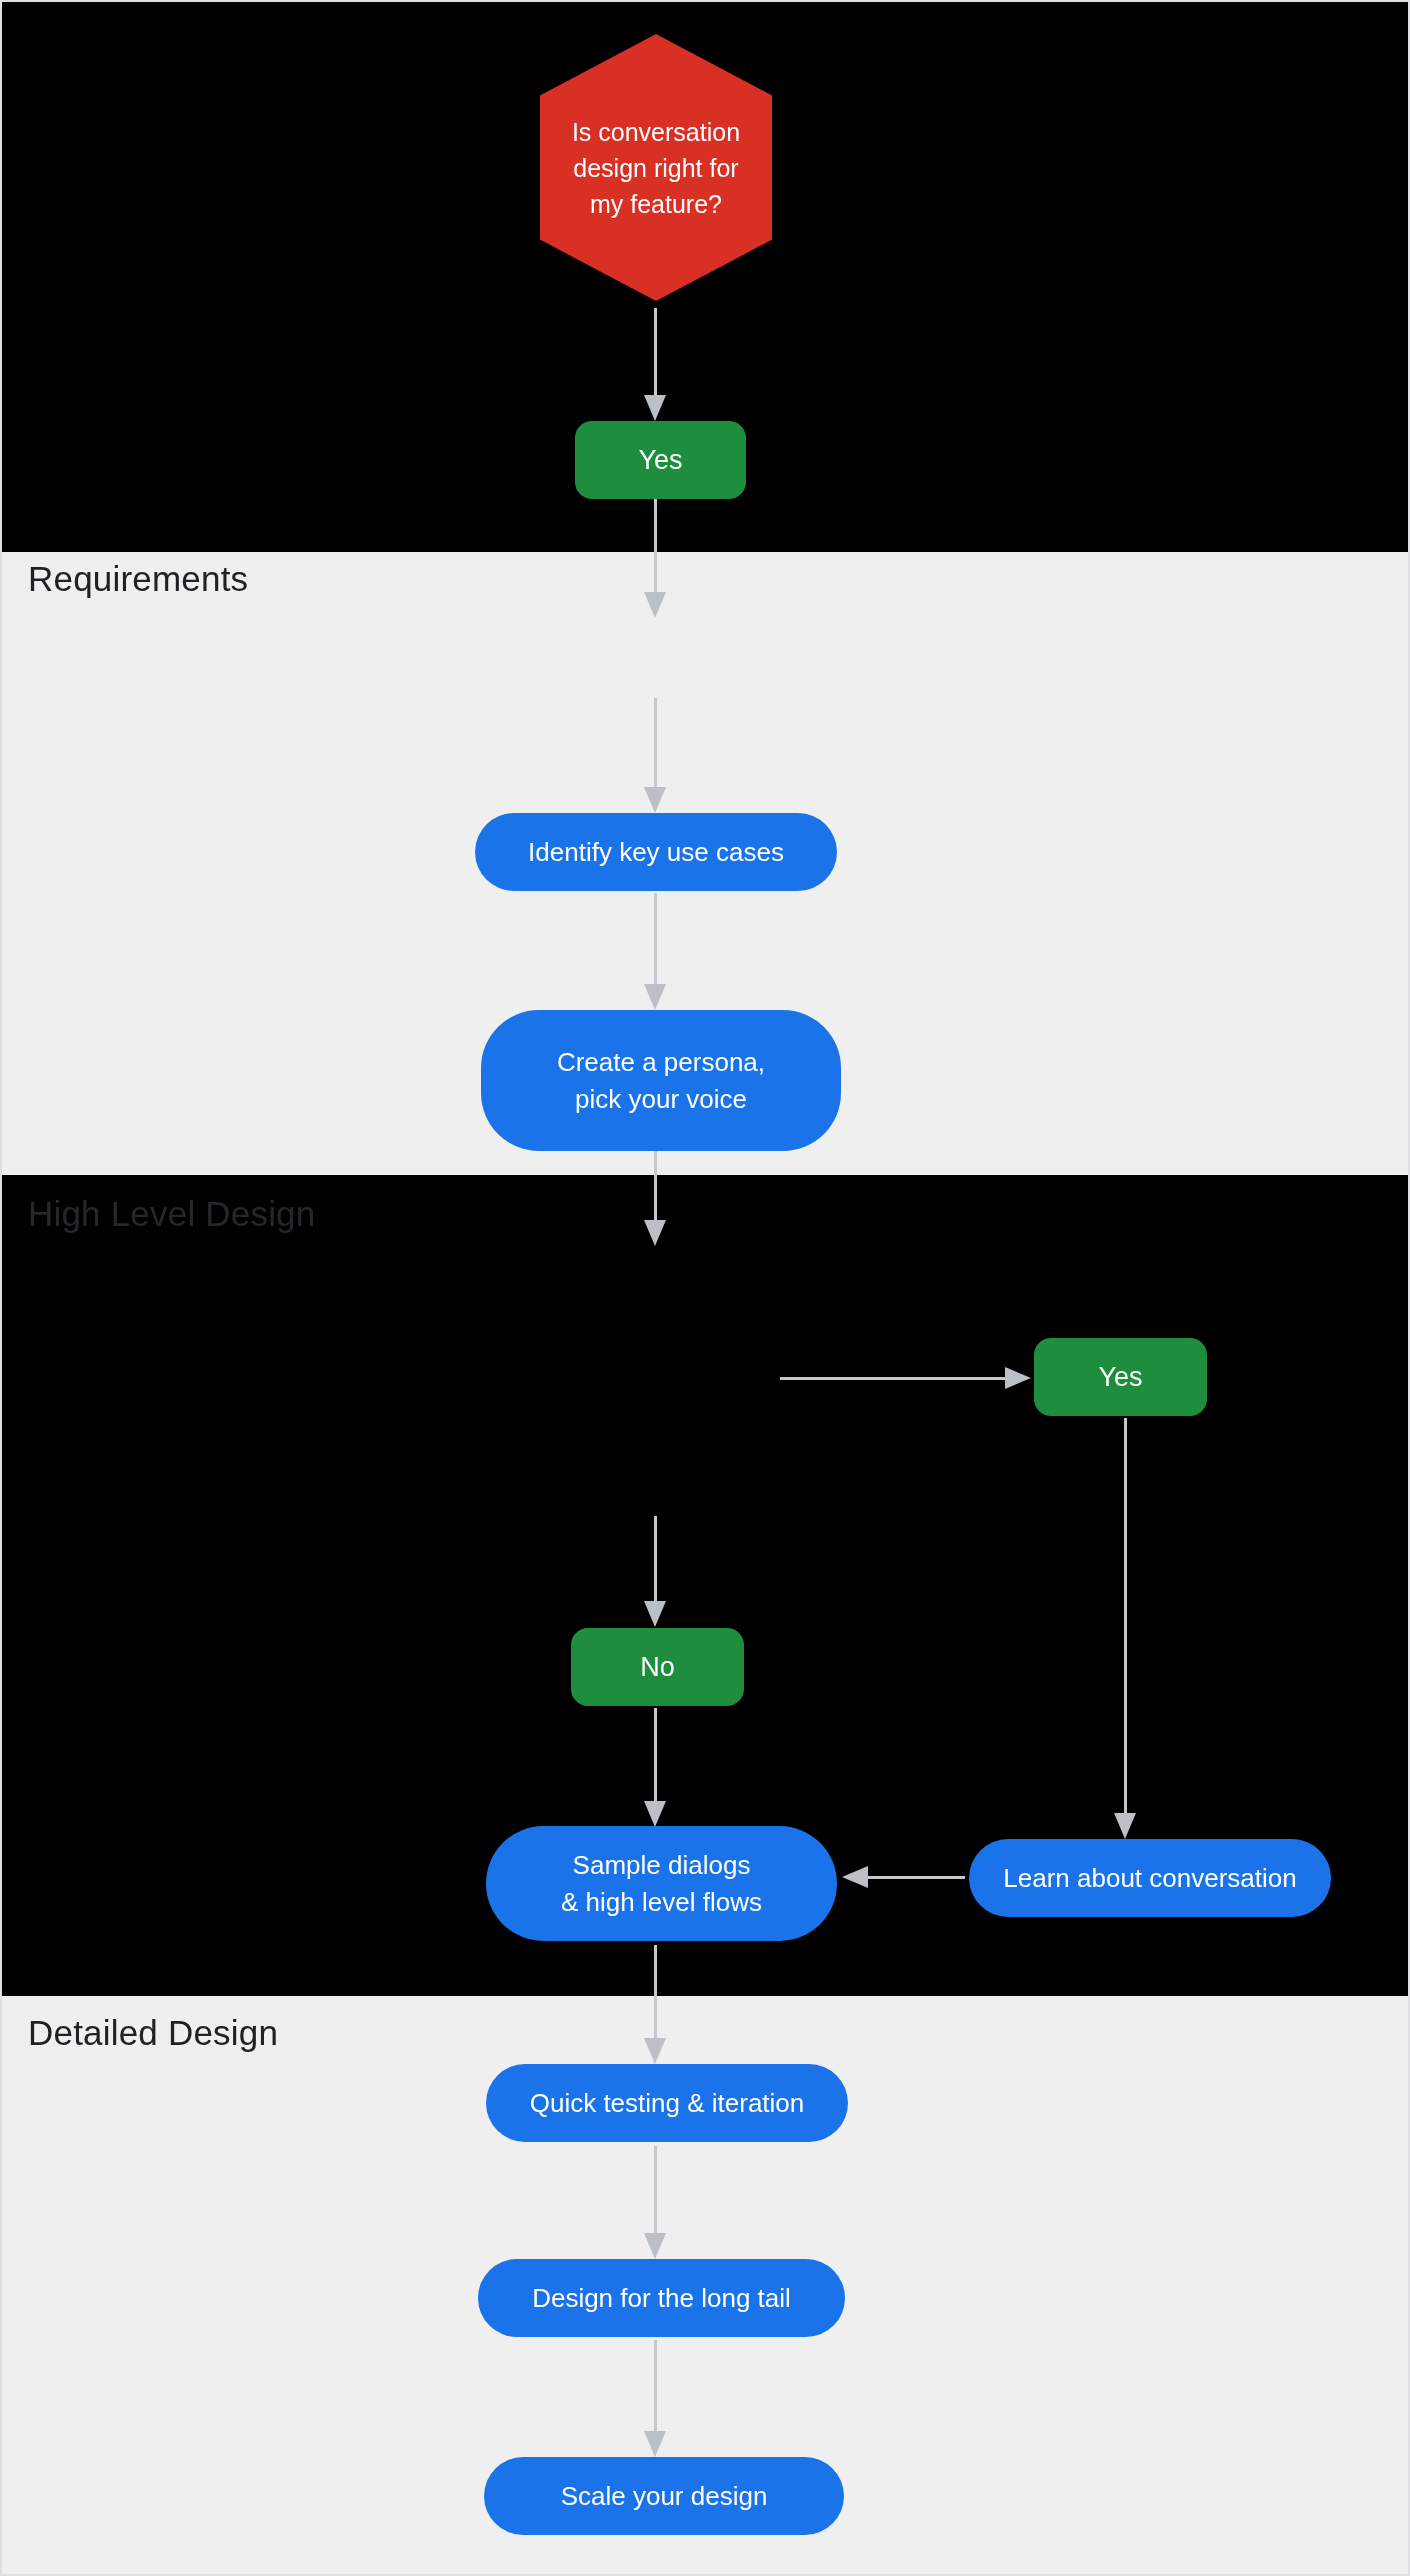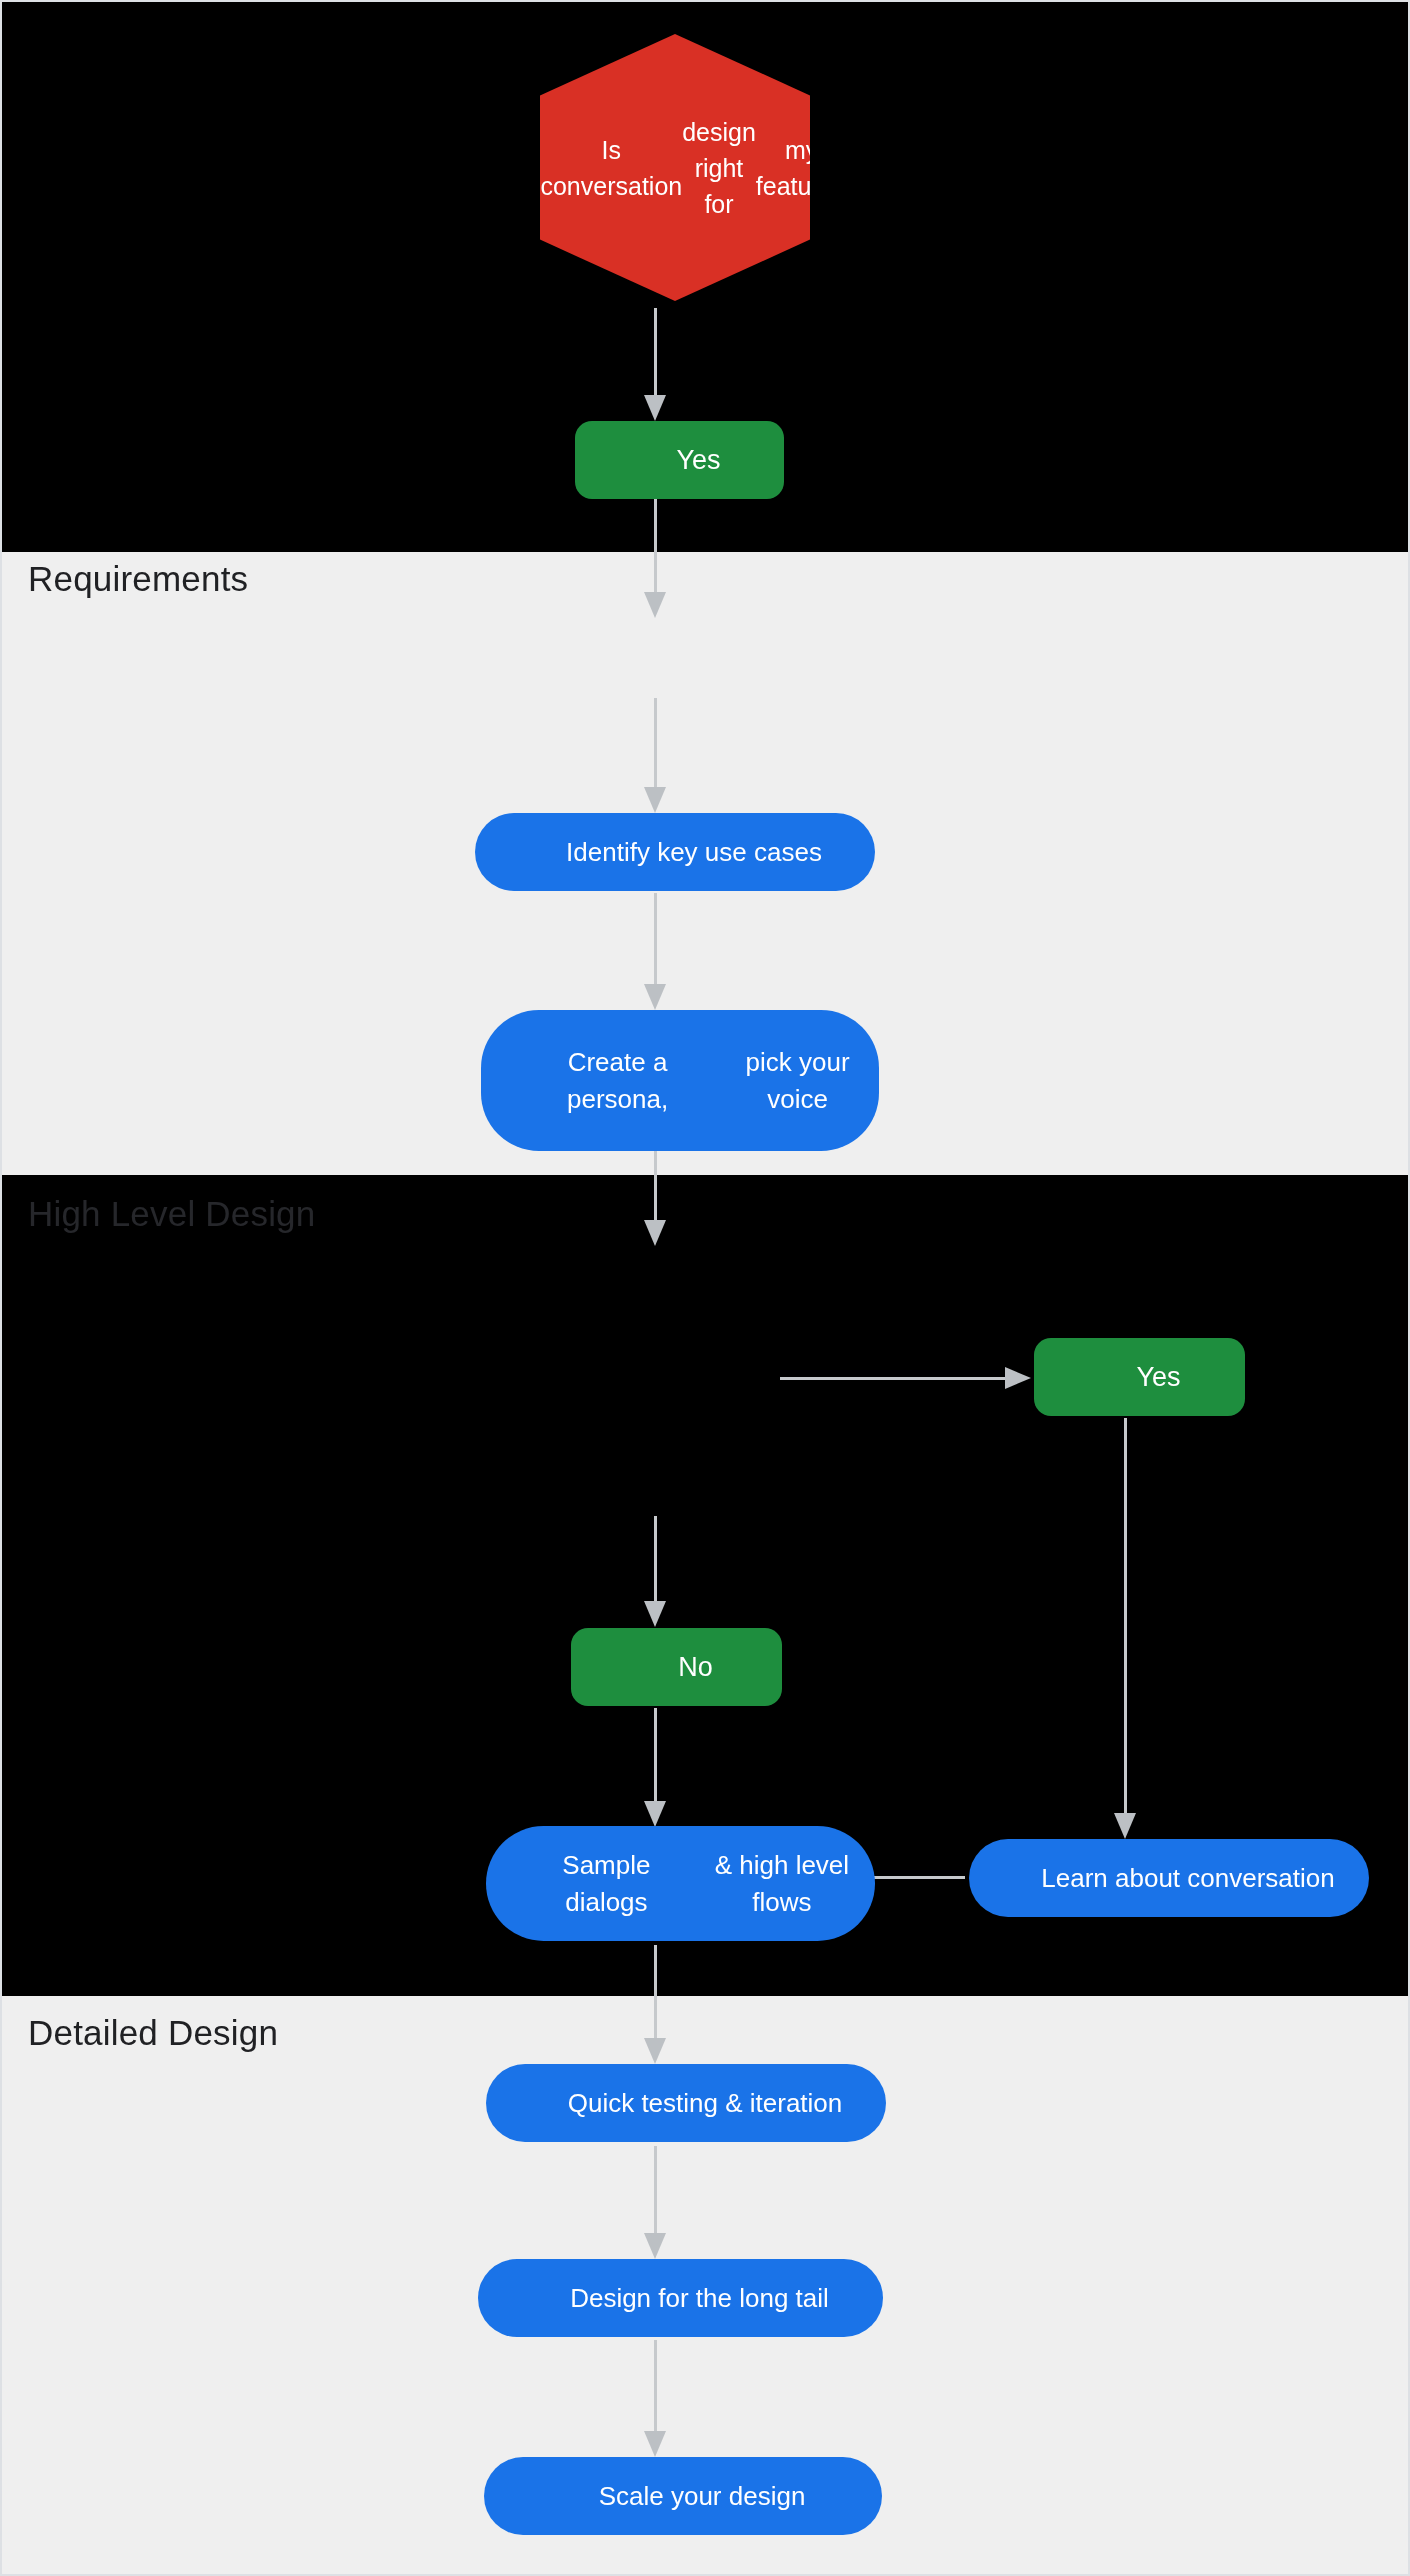--- a/index.html
+++ b/index.html
@@ -21,23 +21,23 @@
 
   .section-label{
     position:absolute;left:26px;
     font-size:35px;line-height:45px;font-weight:400;
     letter-spacing:0.2px;
   }
   .label-dark{color:var(--label-dark,#202124);}
   .label-on-black{color:var(--label-on-black,#26272b);}
 
   .node{
-    position:absolute;display:flex;flex-direction:row;
+    position:absolute;display:flex;flex-direction:column;
     align-items:center;justify-content:center;
-    color:var(--node-text,#fff);text-align:center;padding-left:38px;
+    color:var(--node-text,#fff);text-align:center;
   }
   .hexagon{
     background:var(--decision-red,#d93025);
     clip-path:polygon(50% 0%,100% 23%,100% 77%,50% 100%,0% 77%,0% 23%);
     font-size:25px;line-height:36px;
   }
   .hexagon span{display:block;}
   .answer{
     background:var(--answer-green,#1e8e3e);
     border-radius:17px;

